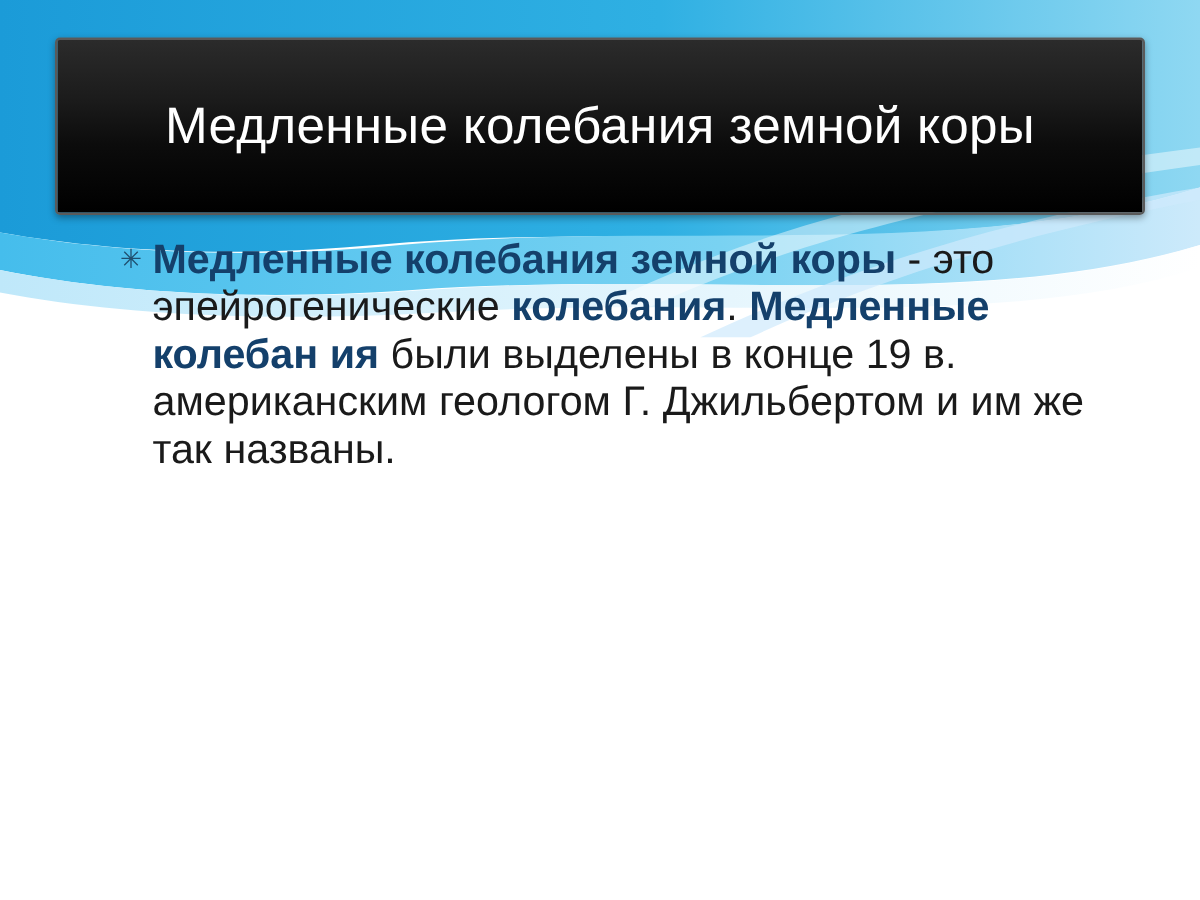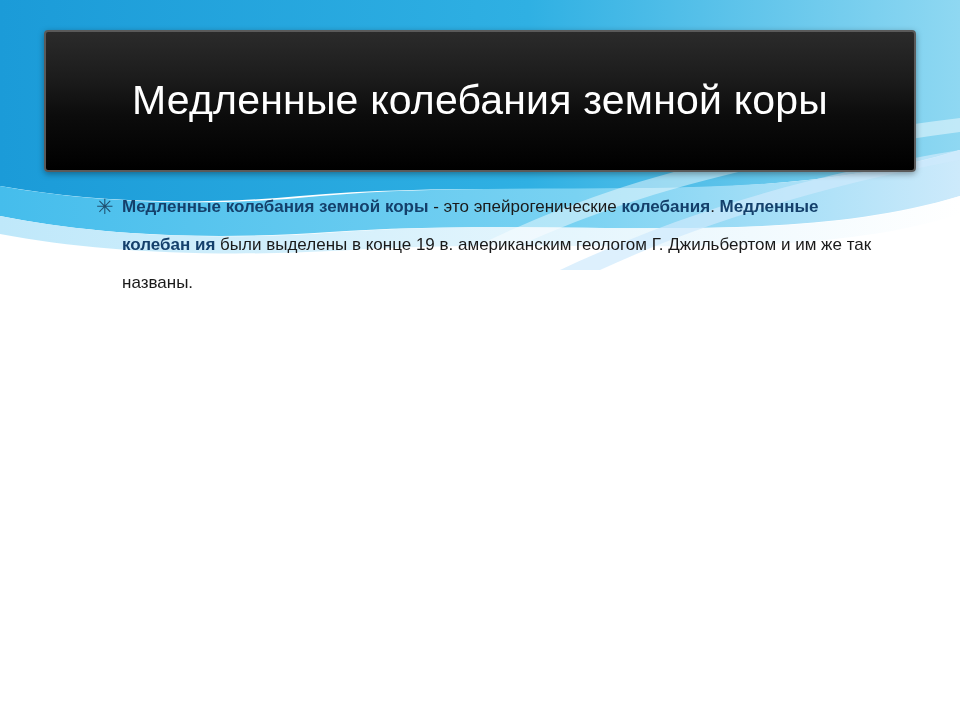--- a/index.html
+++ b/index.html
@@ -76,21 +76,21 @@
   .bullet-mark {
     width: 26px;
     flex: 0 0 26px;
     color: #1f4f6f;
     font-size: 21px;
     line-height: 38px;
     font-family: "Liberation Serif", serif;
   }
   .bullet-text {
     flex: 1 1 auto;
-    font-size: 17px;
+    font-size: 33px;
     line-height: 38px;
     color: #1a1a1a;
     font-family: "Liberation Sans", sans-serif;
   }
   .bullet-text .b-blue {
     color: #14406b;
     font-weight: bold;
   }
   .bullet-text .n-dark {
     color: #1a1a1a;

